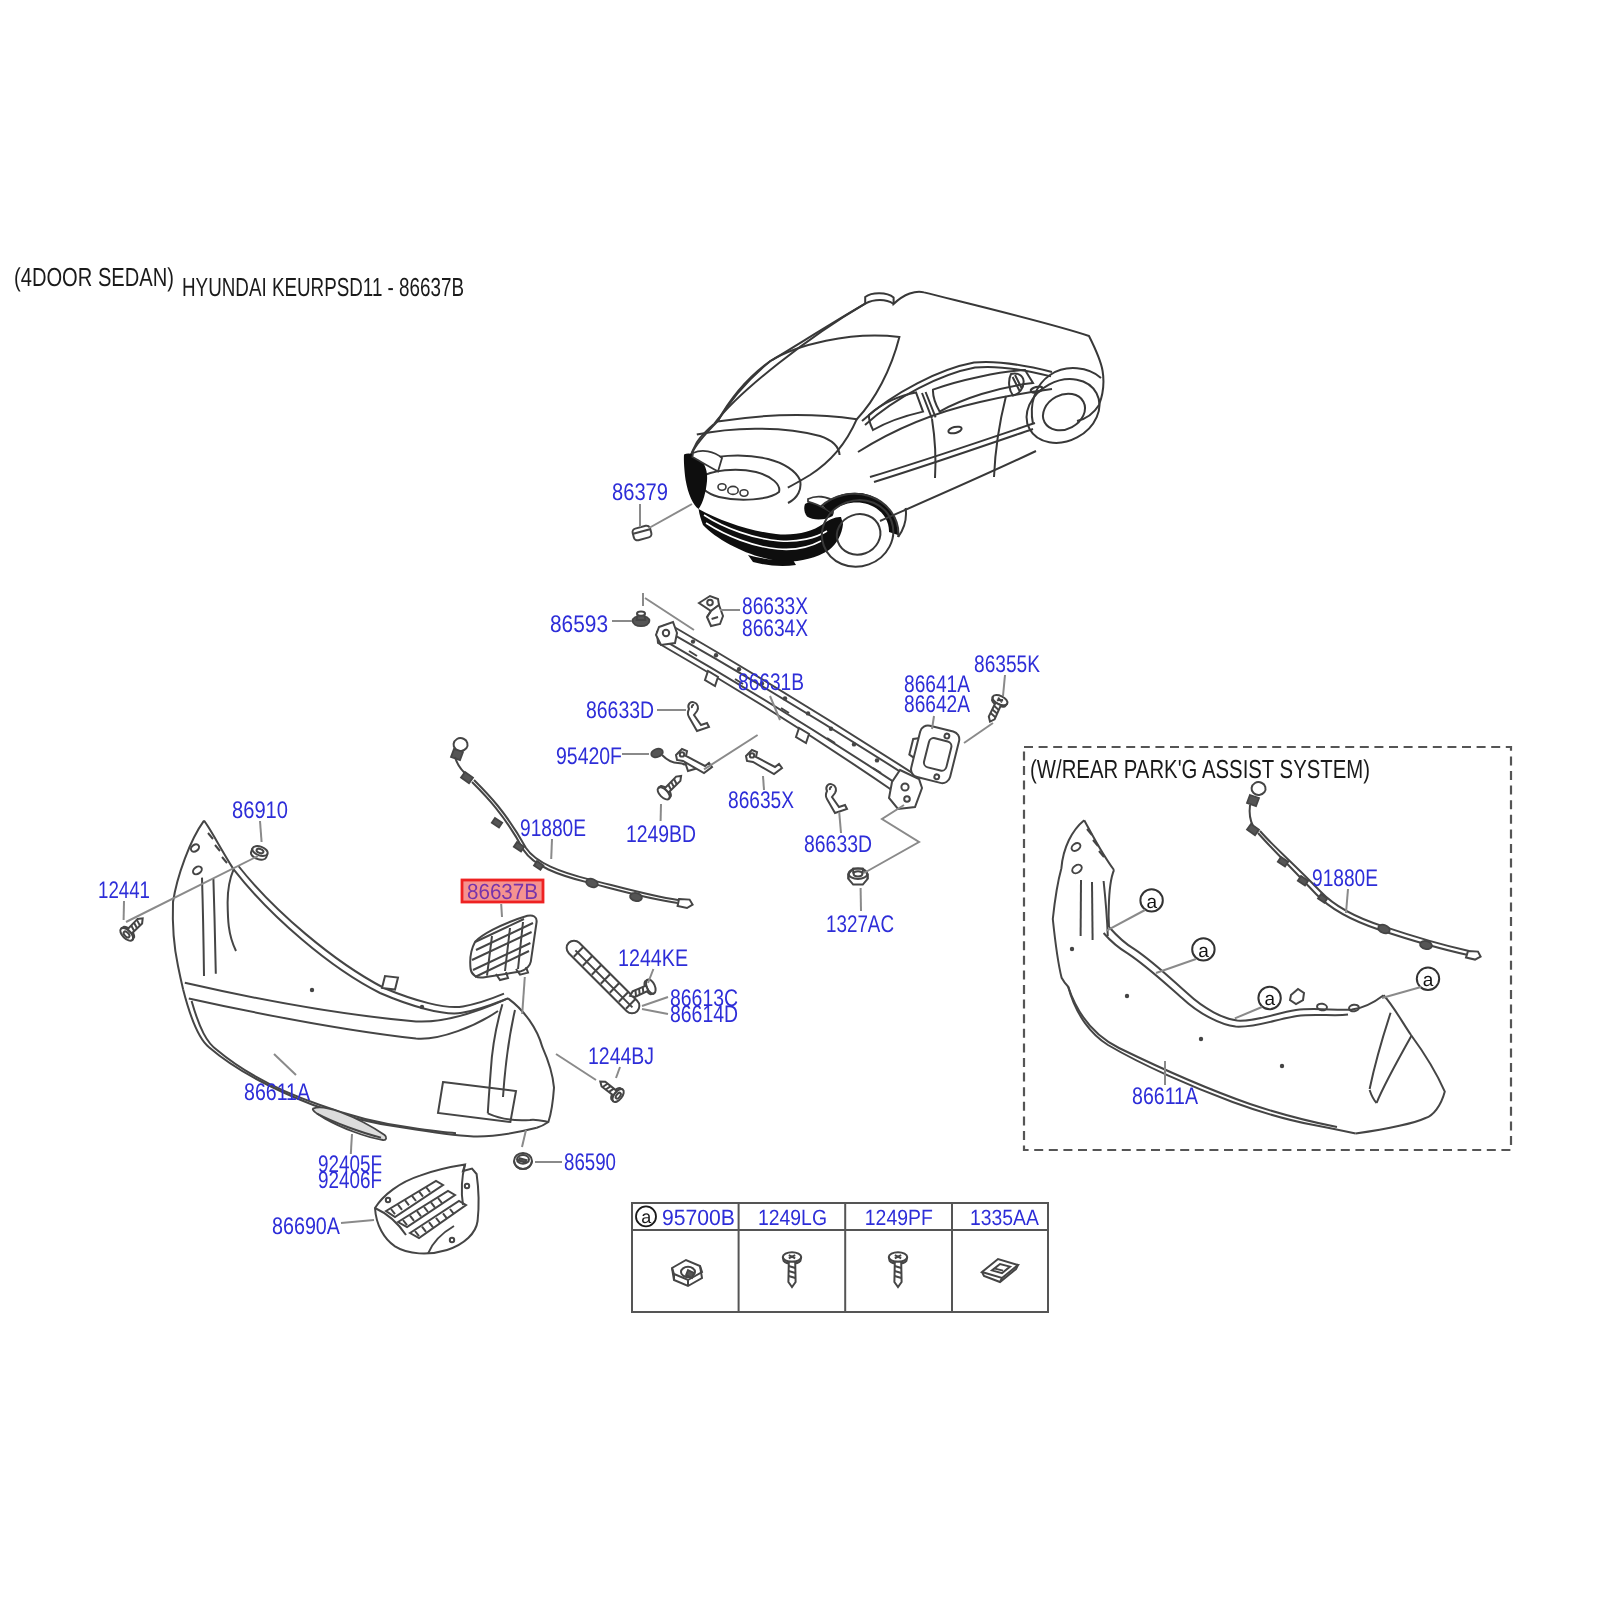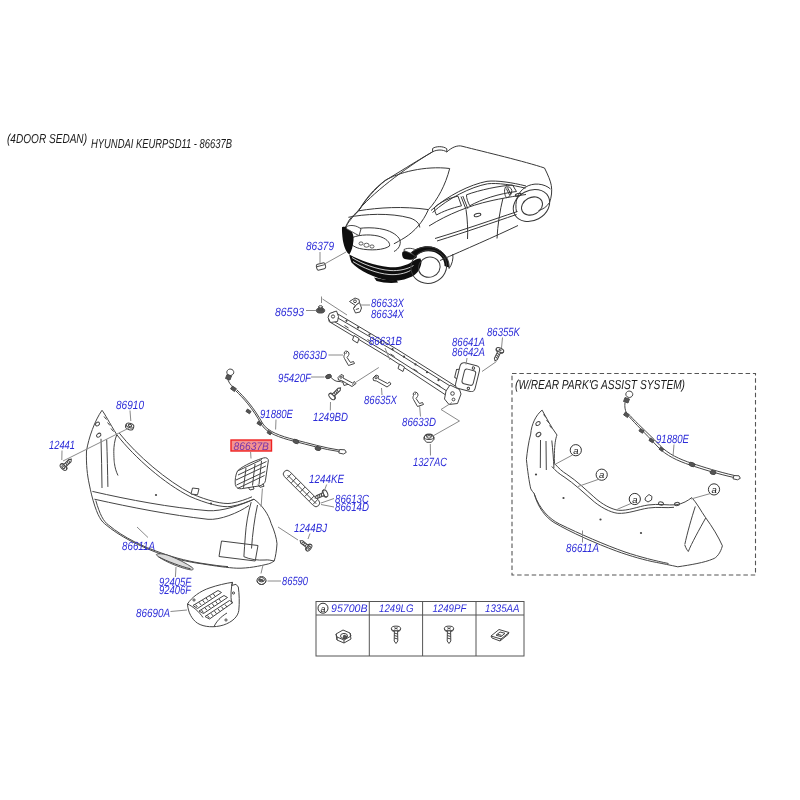--- a/index.html
+++ b/index.html
@@ -1,16 +1,16 @@
 <!DOCTYPE html>
 <html><head>
 <meta charset="utf-8">
 <style>
   html,body{margin:0;padding:0;background:#ffffff;}
-  #page{width:800px;height:800px;position:relative;background:#ef4444;font-style:italic;}
+  #page{width:800px;height:800px;position:relative;background:#ef4444;}
   text{font-family:"Liberation Sans",sans-serif;-webkit-font-smoothing:antialiased;text-rendering:geometricPrecision;}
   .lb{fill:#2d2dd8;font-size:12px;}
   .bk{fill:#1a1a1a;font-size:13px;}
   .ld{stroke:#8a8a8a;stroke-width:1;fill:none;}
   .pt{stroke:#454545;stroke-width:1;fill:none;}
   .ptw{stroke:#454545;stroke-width:1;fill:#ffffff;}
   .ptd{stroke:#454545;stroke-width:0.9;fill:#555555;}
   .car{stroke:#383838;stroke-width:1;fill:none;}
 </style>
 </head>

